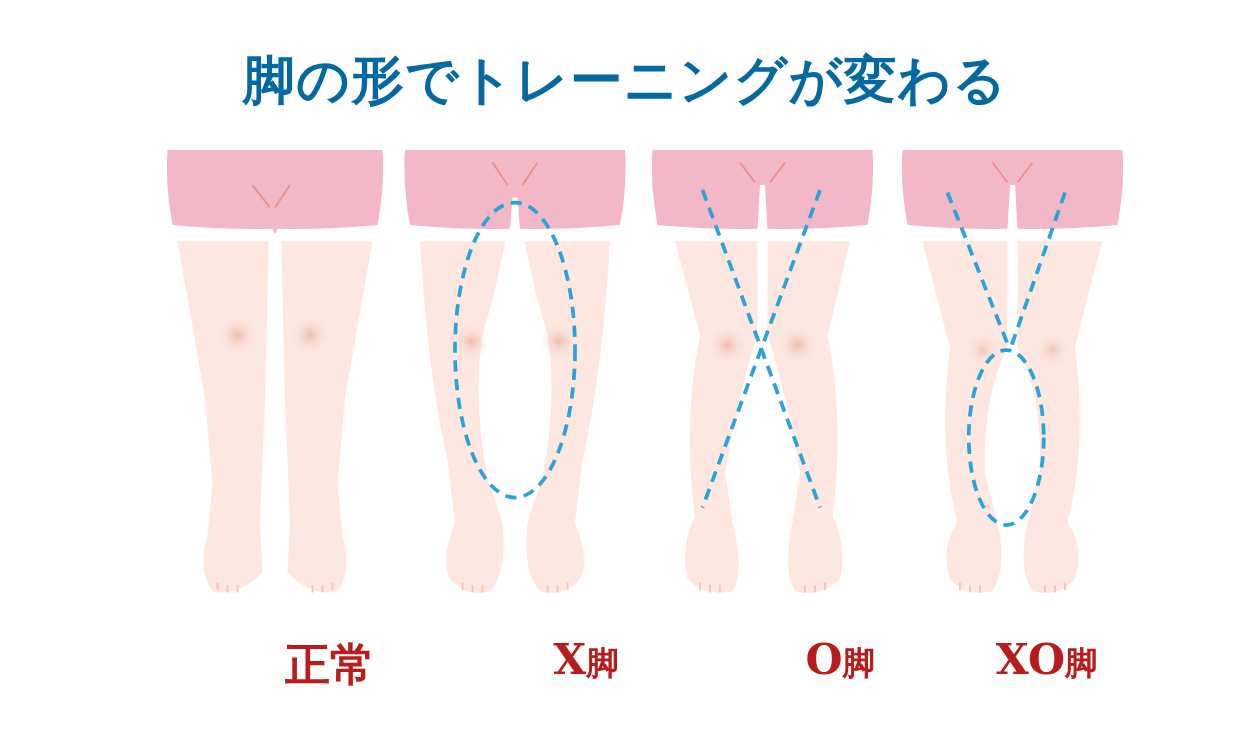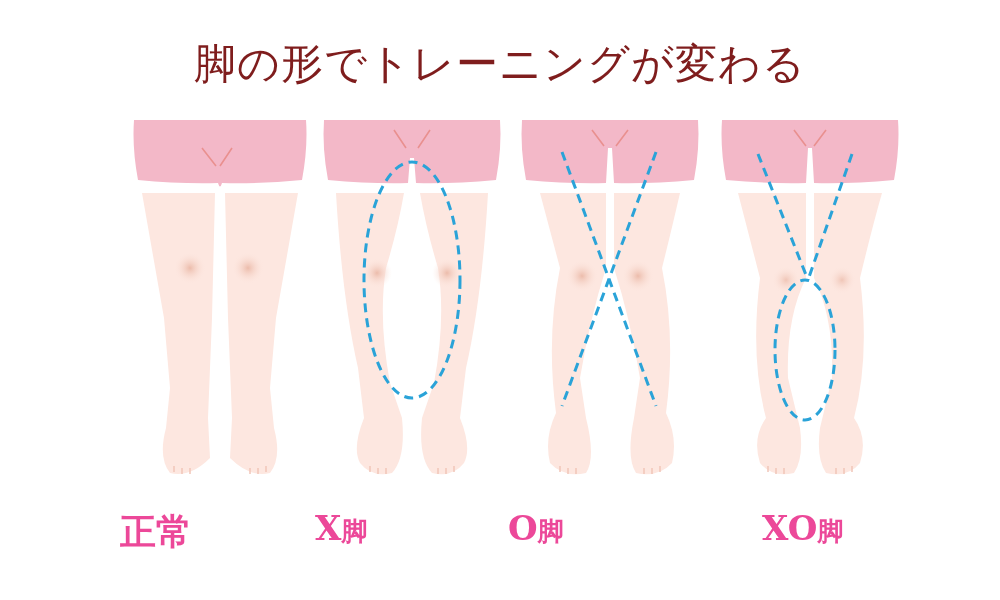--- a/index.html
+++ b/index.html
@@ -1,23 +1,23 @@
 <!DOCTYPE html>
 <html><head>
 <meta charset="utf-8">
 <style>
   html, body { margin:0; padding:0; background:#ffffff; }
   body { width:1000px; height:600px; position:relative; overflow:hidden;
          font-family:"DejaVu Serif","Liberation Serif",serif; }
   .title { position:absolute; left:0; top:36px; width:1000px; text-align:center;
-           font-size:42px; font-weight:normal; color:#7f1d1d; letter-spacing:1px; }
+           font-size:42px; font-weight:bold; color:#0369a1; letter-spacing:1px; }
   .figure { position:absolute; top:118px; width:180px; height:370px; }
   .figure svg { width:180px; height:370px; display:block; }
-  .label { position:absolute; top:508px; width:180px; text-align:left;
-           font-weight:bold; color:#ec4899; }
+  .label { position:absolute; top:508px; width:180px; text-align:right;
+           font-weight:bold; color:#b91c1c; }
   .label .latin { font-size:34px; }
   .label .kanji { font-size:26px; }
   .label.big { font-size:36px; }
 </style>
 </head>
 <body>
 
 <div class="title">脚の形でトレーニングが変わる</div>
 
 <div class="figure" style="left:130px">
@@ -128,18 +128,18 @@
     <ellipse cx="85" cy="232" rx="30" ry="70" fill="none" stroke="#2aa3d8" stroke-width="3" stroke-dasharray="9 6"></ellipse>
   </svg>
 </div>
 
 <div class="label big" style="left:120px">
   <span>正常</span>
 </div>
 <div class="label" style="left:315px">
   <span class="latin">X</span><span class="kanji">脚</span>
 </div>
-<div class="label" style="left:508px">
+<div class="label" style="left:520px">
   <span class="latin">O</span><span class="kanji">脚</span>
 </div>
-<div class="label" style="left:762px">
+<div class="label" style="left:698px">
   <span class="latin">XO</span><span class="kanji">脚</span>
 </div>
 
 </body></html>

